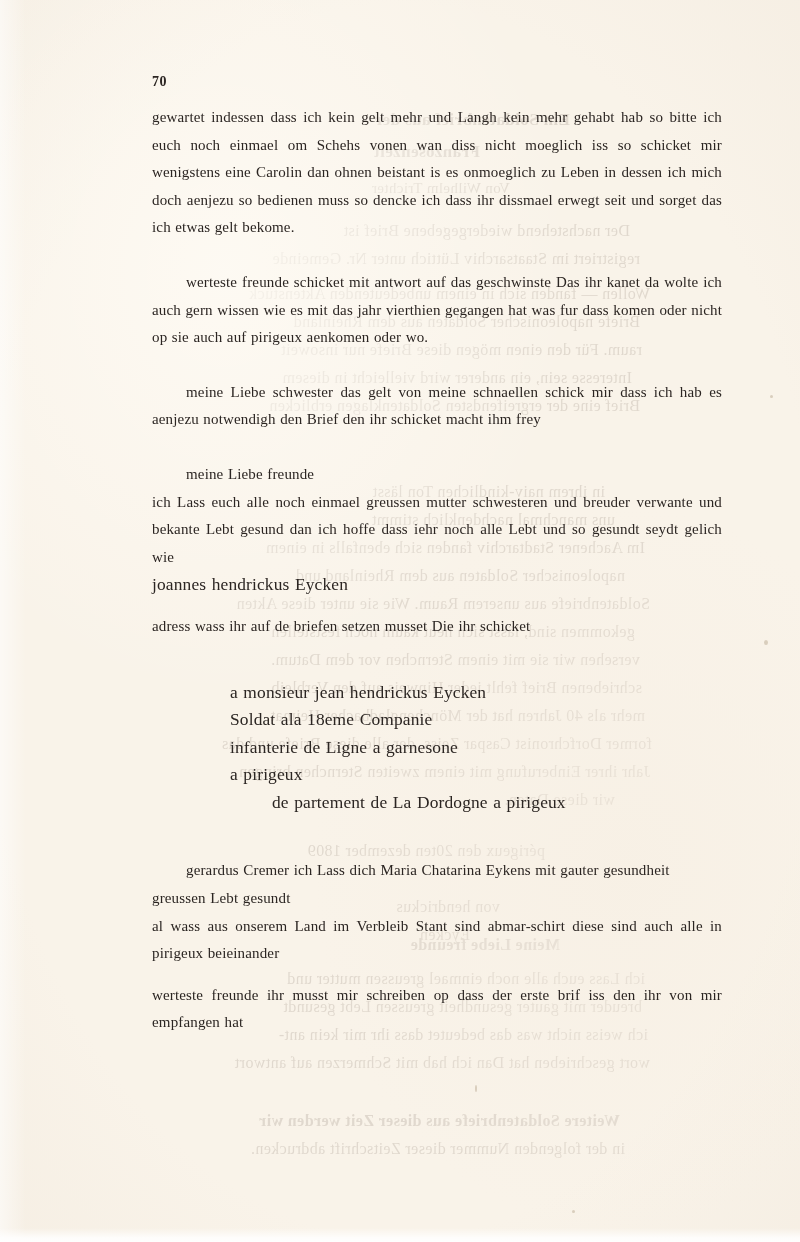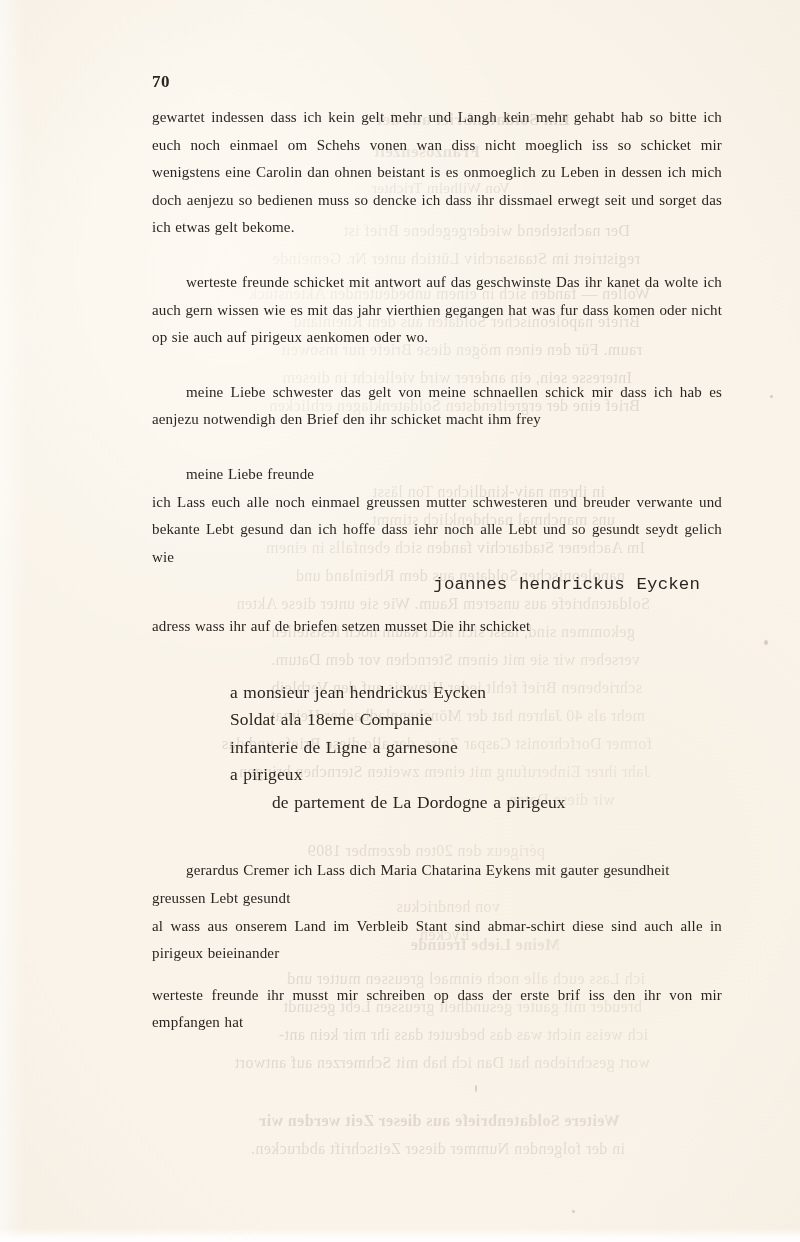--- a/index.html
+++ b/index.html
@@ -60,21 +60,21 @@
 
   
   .content {
     position: absolute;
     left: 152px;
     top: 72px;
     width: 570px;
   }
   .folio {
     font-weight: bold;
-    font-size: 17px;
+    font-size: 14px;
     line-height: 20px;
     margin: 0 0 12px 0;
     letter-spacing: 0.5px;
   }
   p.blk {
     margin: 0;
     font-size: 15px;
     line-height: 27.6px;
     text-align: justify;
     text-justify: inter-word;
@@ -83,25 +83,24 @@
   }
   p.blk.noindent { text-indent: 0; }
   p.blk.indent  { text-indent: 34px; }
   p.blk.flush   { text-align: left; }
   .gap-para { height: 27px; }
   .gap-small { height: 14px; }
 
   .sig {
     font-size: 17.4px;
     line-height: 27.6px;
-    text-align: right;
+    text-align: left;
     padding-right: 22px;
     letter-spacing: 0.15px;
     word-spacing: 1px;
-    font-family: Liberation Mono, monospace;
   }
   .addr {
     font-size: 17.4px;
     line-height: 27.6px;
     text-align: left;
     letter-spacing: 0.15px;
     word-spacing: 1px;
     margin-top: 24px;
   }
   .addr-line { padding-left: 78px; }

